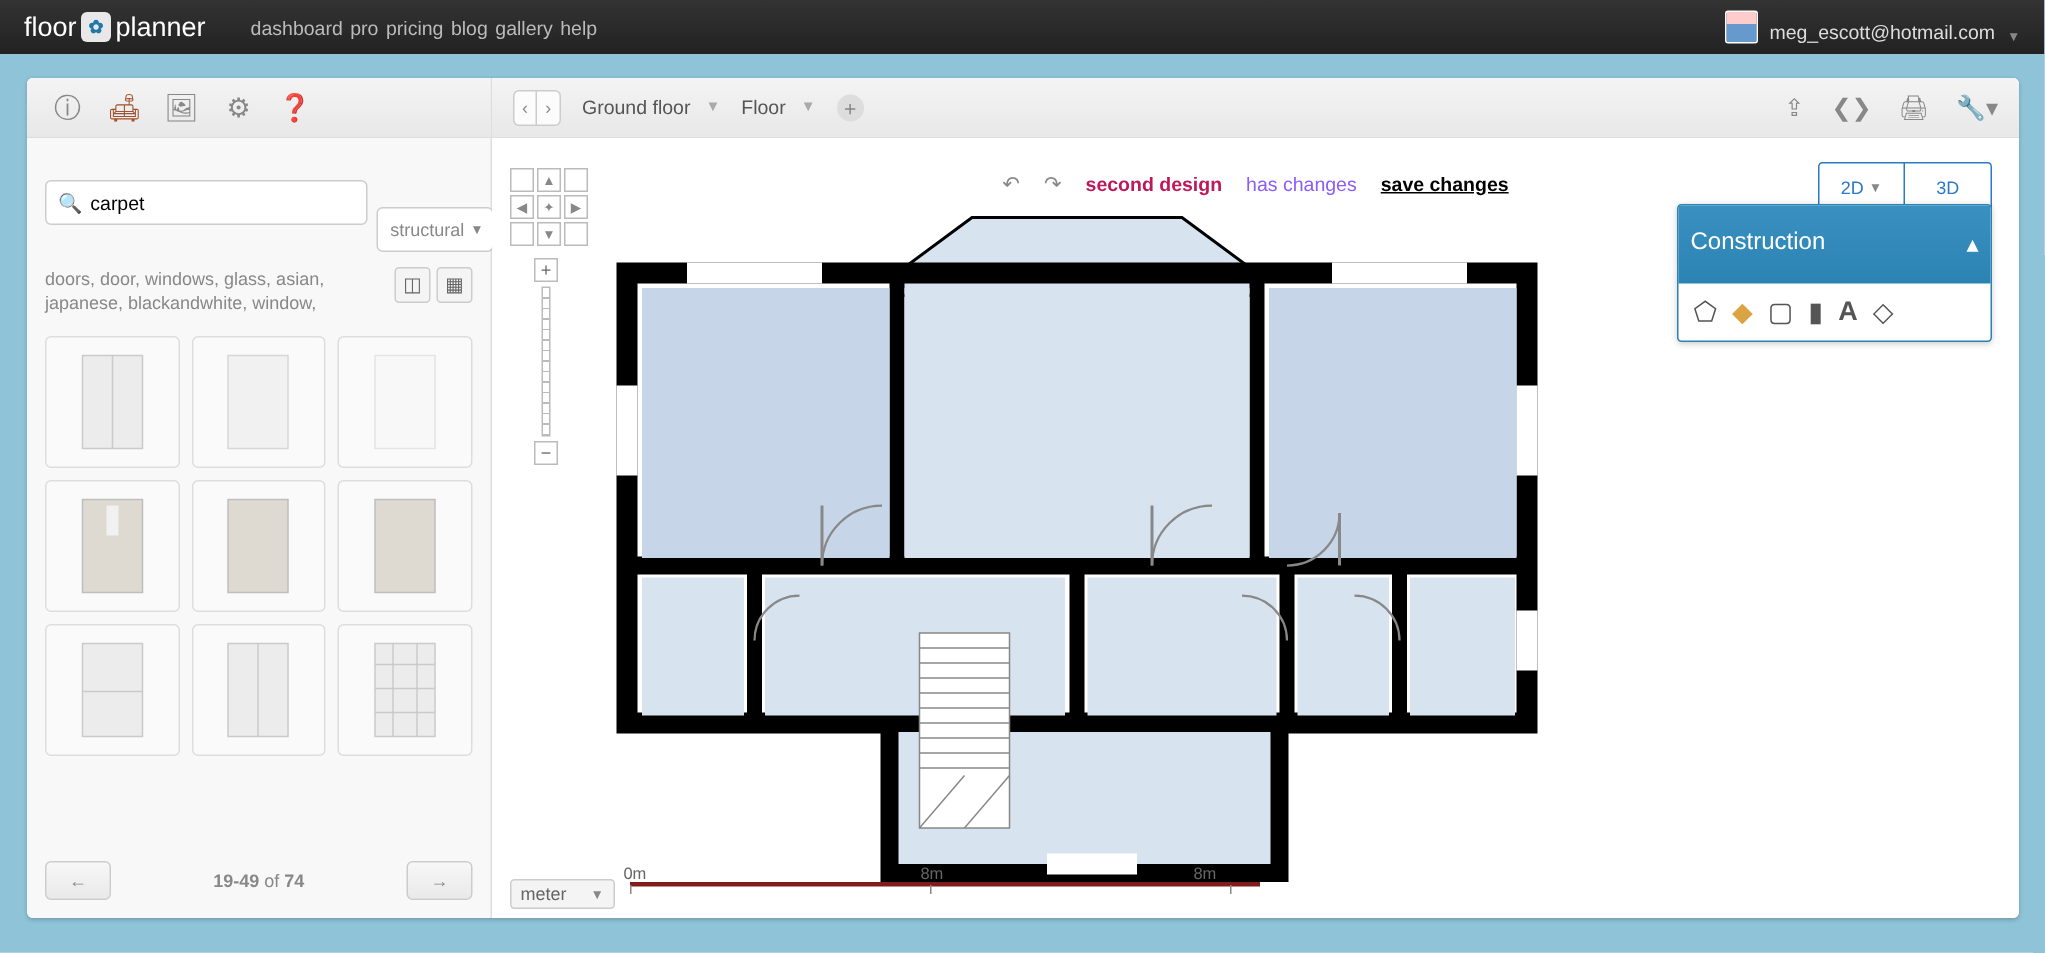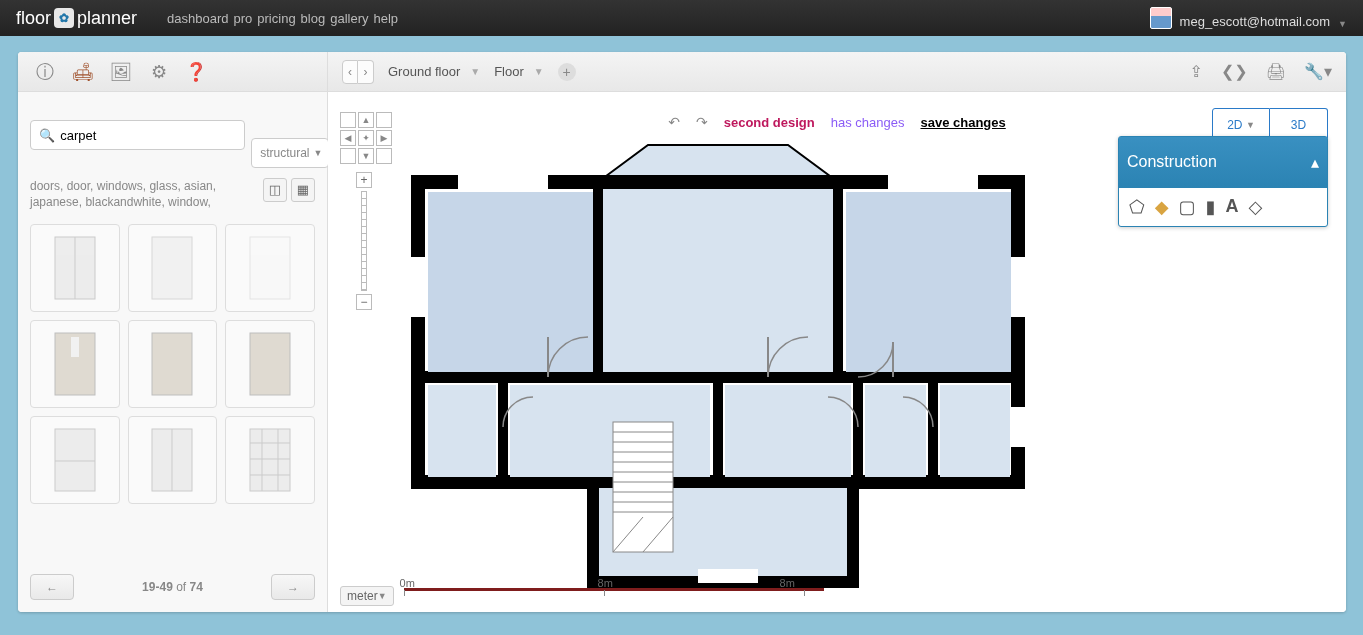--- a/index.html
+++ b/index.html
@@ -75,21 +75,21 @@
     .rose-grid .c { border:1px solid #bbb; background:#fff; font-size:9px; display:flex; align-items:center; justify-content:center; color:#888; cursor:pointer;}
     .zoom { position:absolute; top: 120px; left: 26px; width: 20px; display:flex; flex-direction:column; align-items:center; gap:0; }
     .zbtn { width:16px; height:16px; border:1px solid #bbb; background:#fff; display:flex; align-items:center; justify-content:center; font-size:12px; color:#666; cursor:pointer;}
     .zbar { width: 6px; height: 100px; background: repeating-linear-gradient(#fff,#fff 6px,#bbb 6px,#bbb 7px); border:1px solid #bbb; margin: 3px 0;}
 
     
     .floorplan { position:absolute; top: 85px; left: 70px; right: 10px; bottom: 20px; }
 
     
     .ruler { position:absolute; bottom: 6px; left: 12px; right: 20px; display:flex; align-items:center; gap:10px; font-size:12px; color:#666;}
-    .unit-dd { height: 20px; border:1px solid #ccc; border-radius:3px; background:#f4f4f4; padding: 0 6px; display:flex; align-items:center; gap:0; cursor:pointer;}
+    .unit-dd { height: 20px; border:1px solid #ccc; border-radius:3px; background:#f4f4f4; padding: 0 6px; display:flex; align-items:center; gap:16px; cursor:pointer;}
     .ruler-scale { position:relative; flex:0 0 420px; height: 16px; border-top:3px solid #7f1d1d;}
     .ruler-scale .tick {position:absolute; top:-1px; width:1px; height:6px; background:#888;}
     .ruler-scale .lbl {position:absolute; top:-14px; font-size:11px;}
     .caretd{font-size:9px; color:#888;}
   </style>
 </head>
 <body>
 
 <div class="topbar">
   <div class="logo">

